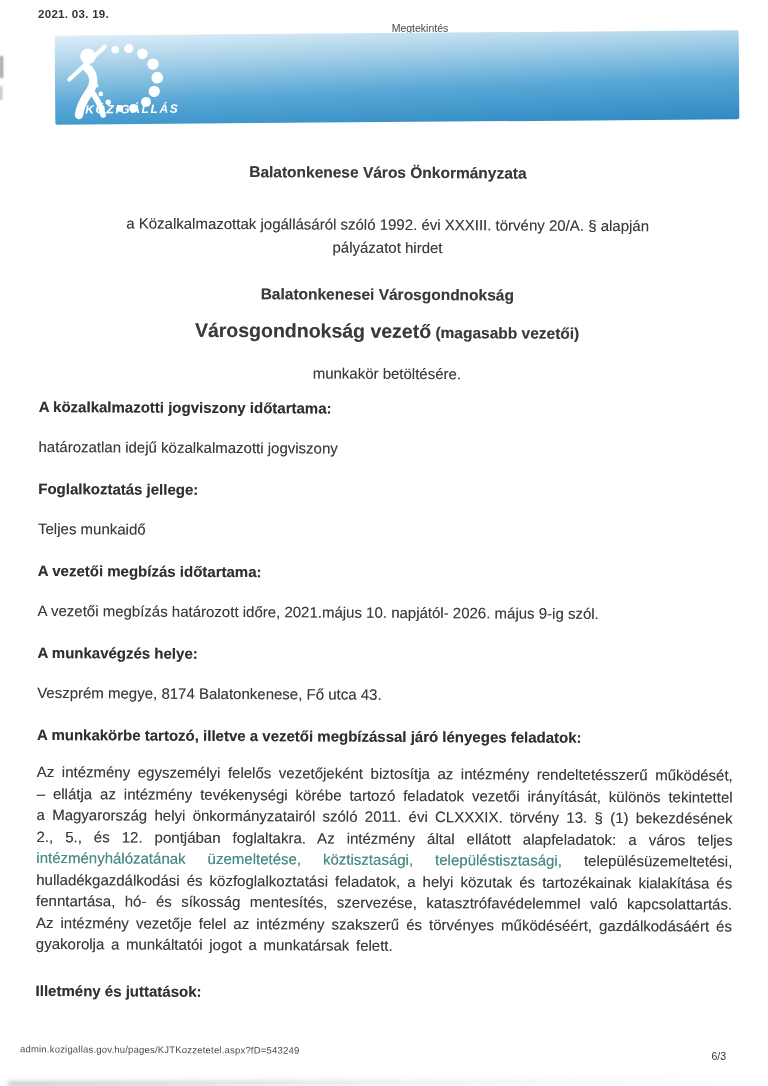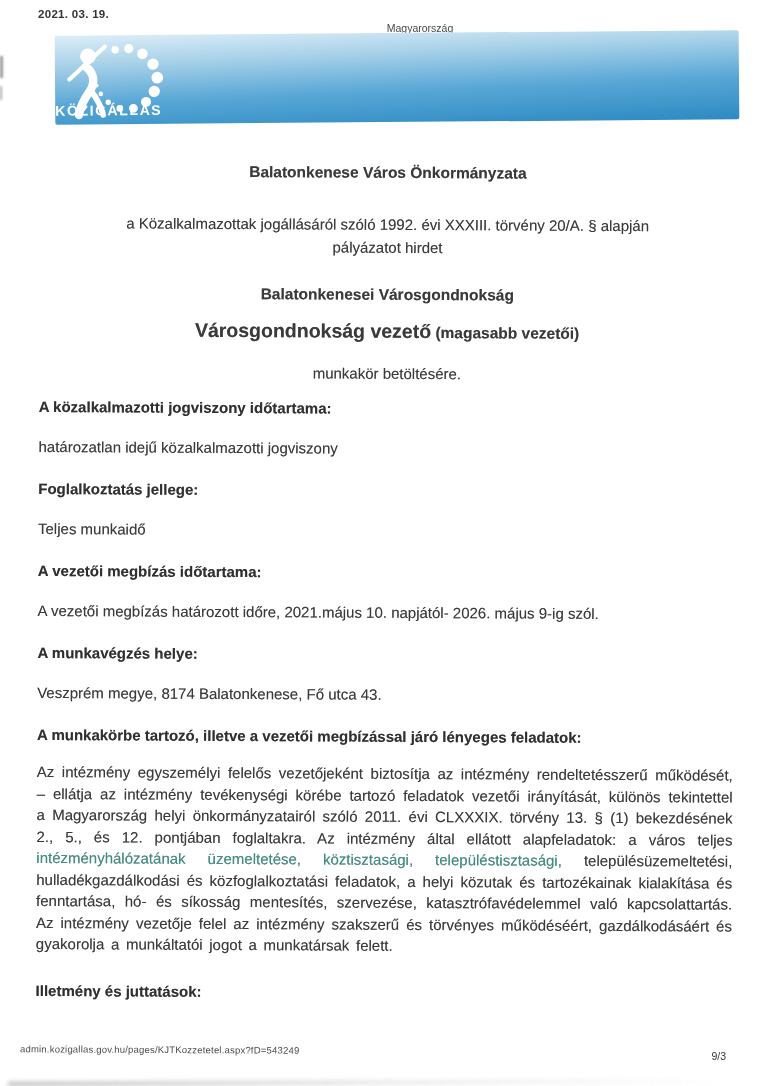--- a/index.html
+++ b/index.html
@@ -25,22 +25,22 @@
   }
   
   .banner{
     position:absolute;left:55px;top:33px;width:684px;height:89px;
     transform:rotate(-0.45deg);
     background:linear-gradient(178deg,#ddeef8 0%,#a6d0e8 28%,#58a7d6 62%,#2d8ac1 100%);
     border-radius:2px;
   }
   .logo{position:absolute;left:8px;top:3px;width:110px;height:86px;}
   .logo-text{
-    position:absolute;left:0;top:67px;
-    color:#ffffff;font-size:14px;font-weight:600;letter-spacing:1.6px;
+    position:absolute;left:30px;top:67px;
+    color:#ffffff;font-size:12px;font-weight:600;letter-spacing:1.6px;font-style:italic;
   }
   
   .content{
     position:absolute;left:40px;top:158px;width:696px;
     transform:rotate(0.3deg);transform-origin:top left;
     font-size:15px;line-height:19px;
     text-shadow:0 0 .5px rgba(60,60,60,.5);
   }
   .org{margin:3px 0 0;text-align:center;font-weight:700;font-size:15.5px;}
   .intro{margin:31px 0 0;text-align:center;line-height:23px;}
@@ -82,21 +82,21 @@
     position:absolute;left:0;top:86px;width:2px;height:14px;
     background:rgba(70,70,70,.45);filter:blur(1px);
   }
 </style>
 </head>
 <body>
 
 <div class="page">
 
   <div class="print-date">2021. 03. 19.</div>
-  <div class="view-label">Magyarország</div>
+  <div class="view-label">Megtekintés</div>
 
   <div class="banner">
     <svg class="logo" viewBox="0 0 105 80" width="105" height="80">
       <g fill="#ffffff">
         <circle cx="50" cy="10" r="3.6"></circle>
         <circle cx="63" cy="9" r="4.4"></circle>
         <circle cx="76" cy="14" r="5"></circle>
         <circle cx="86" cy="24" r="5.4"></circle>
         <circle cx="90" cy="37" r="5.6"></circle>
         <circle cx="87" cy="50" r="5.4"></circle>
@@ -145,19 +145,19 @@
     <p class="sec-body">Veszprém megye, 8174 Balatonkenese, Fő utca 43.</p>
 
     <h3 class="sec">A munkakörbe tartozó, illetve a vezetői megbízással járó lényeges feladatok:</h3>
     <p class="long"><span>Az intézmény egyszemélyi felelős vezetőjeként biztosítja az intézmény rendeltetésszerű működését, – ellátja az intézmény tevékenységi körébe tartozó feladatok vezetői irányítását, különös tekintettel a Magyarország helyi önkormányzatairól szóló 2011. évi CLXXXIX. törvény 13. § (1) bekezdésének 2., 5., és 12. pontjában foglaltakra. Az intézmény által ellátott alapfeladatok: a város teljes </span><span class="teal">intézményhálózatának üzemeltetése, köztisztasági, településtisztasági,</span><span> településüzemeltetési, hulladékgazdálkodási és közfoglalkoztatási feladatok, a helyi közutak és tartozékainak kialakítása és fenntartása, hó- és síkosság mentesítés, szervezése, katasztrófavédelemmel való kapcsolattartás. Az intézmény vezetője felel az intézmény szakszerű és törvényes működéséért, gazdálkodásáért és gyakorolja a munkáltatói jogot a munkatársak felett.</span></p>
 
     <h3 class="sec last">Illetmény és juttatások:</h3>
 
   </div>
 
   <div class="footer-url">admin.kozigallas.gov.hu/pages/KJTKozzetetel.aspx?fD=543249</div>
-  <div class="page-num">9/3</div>
+  <div class="page-num">6/3</div>
 
   <div class="scan-edge"></div>
   <div class="scan-mark-a"></div>
   <div class="scan-mark-b"></div>
 
 </div>
 
 </body></html>

